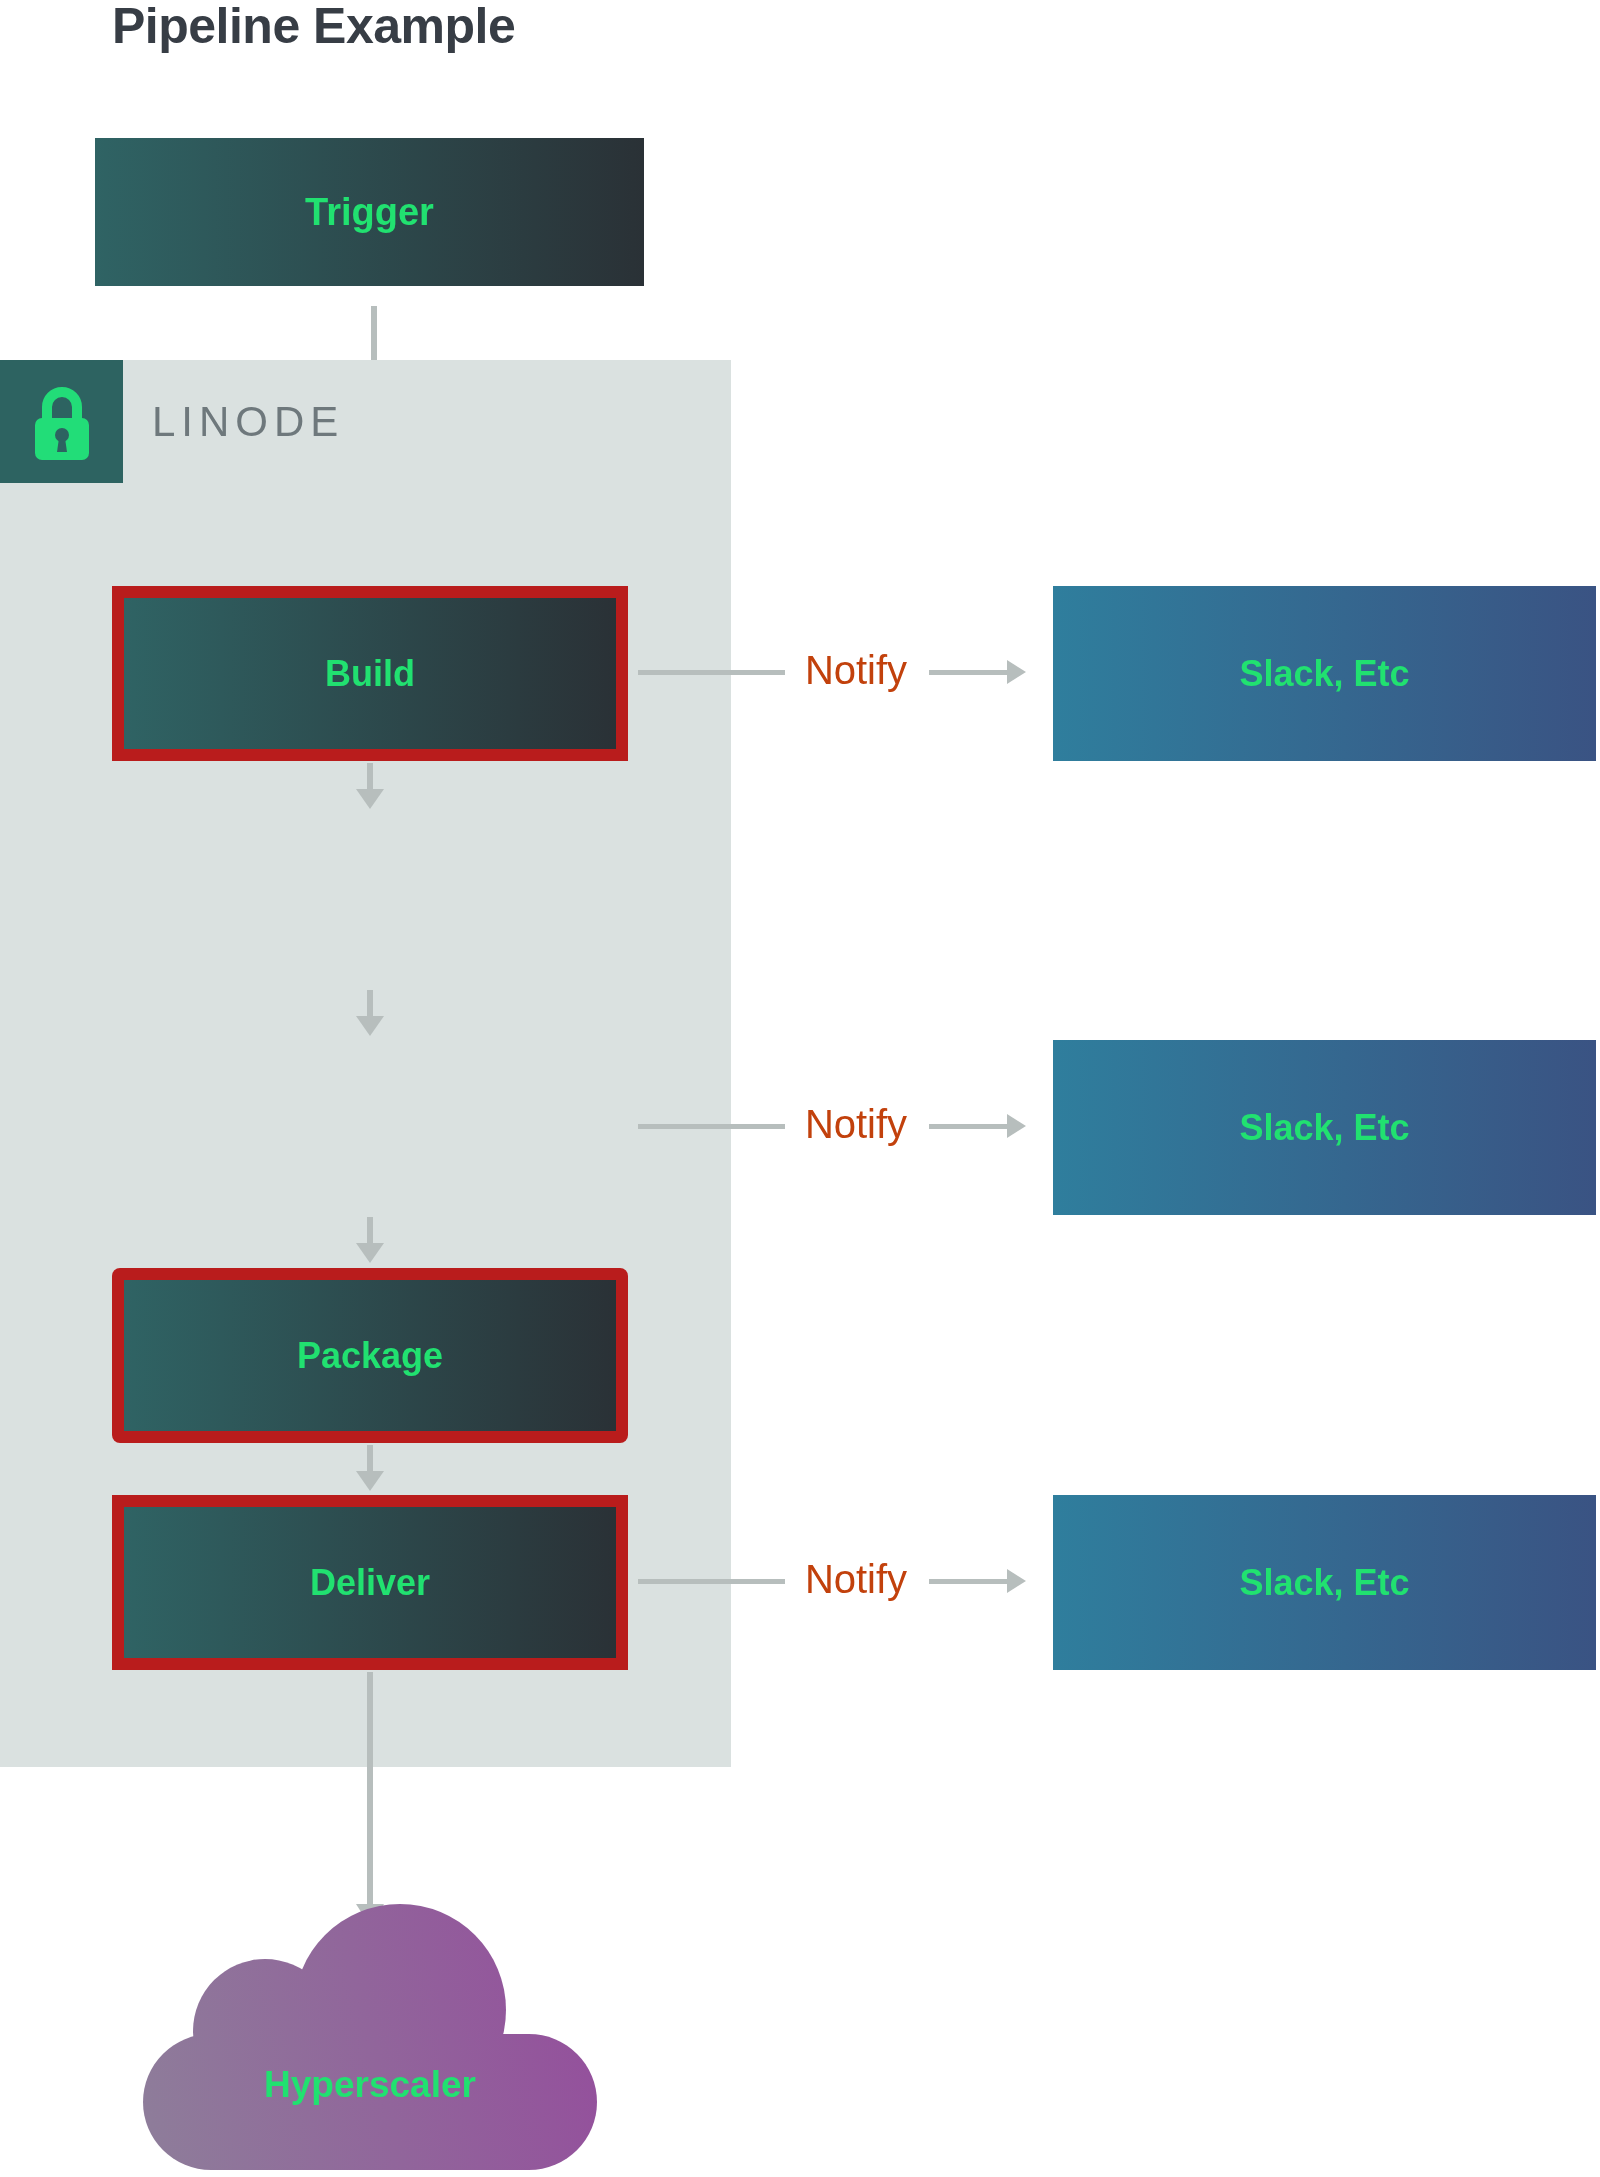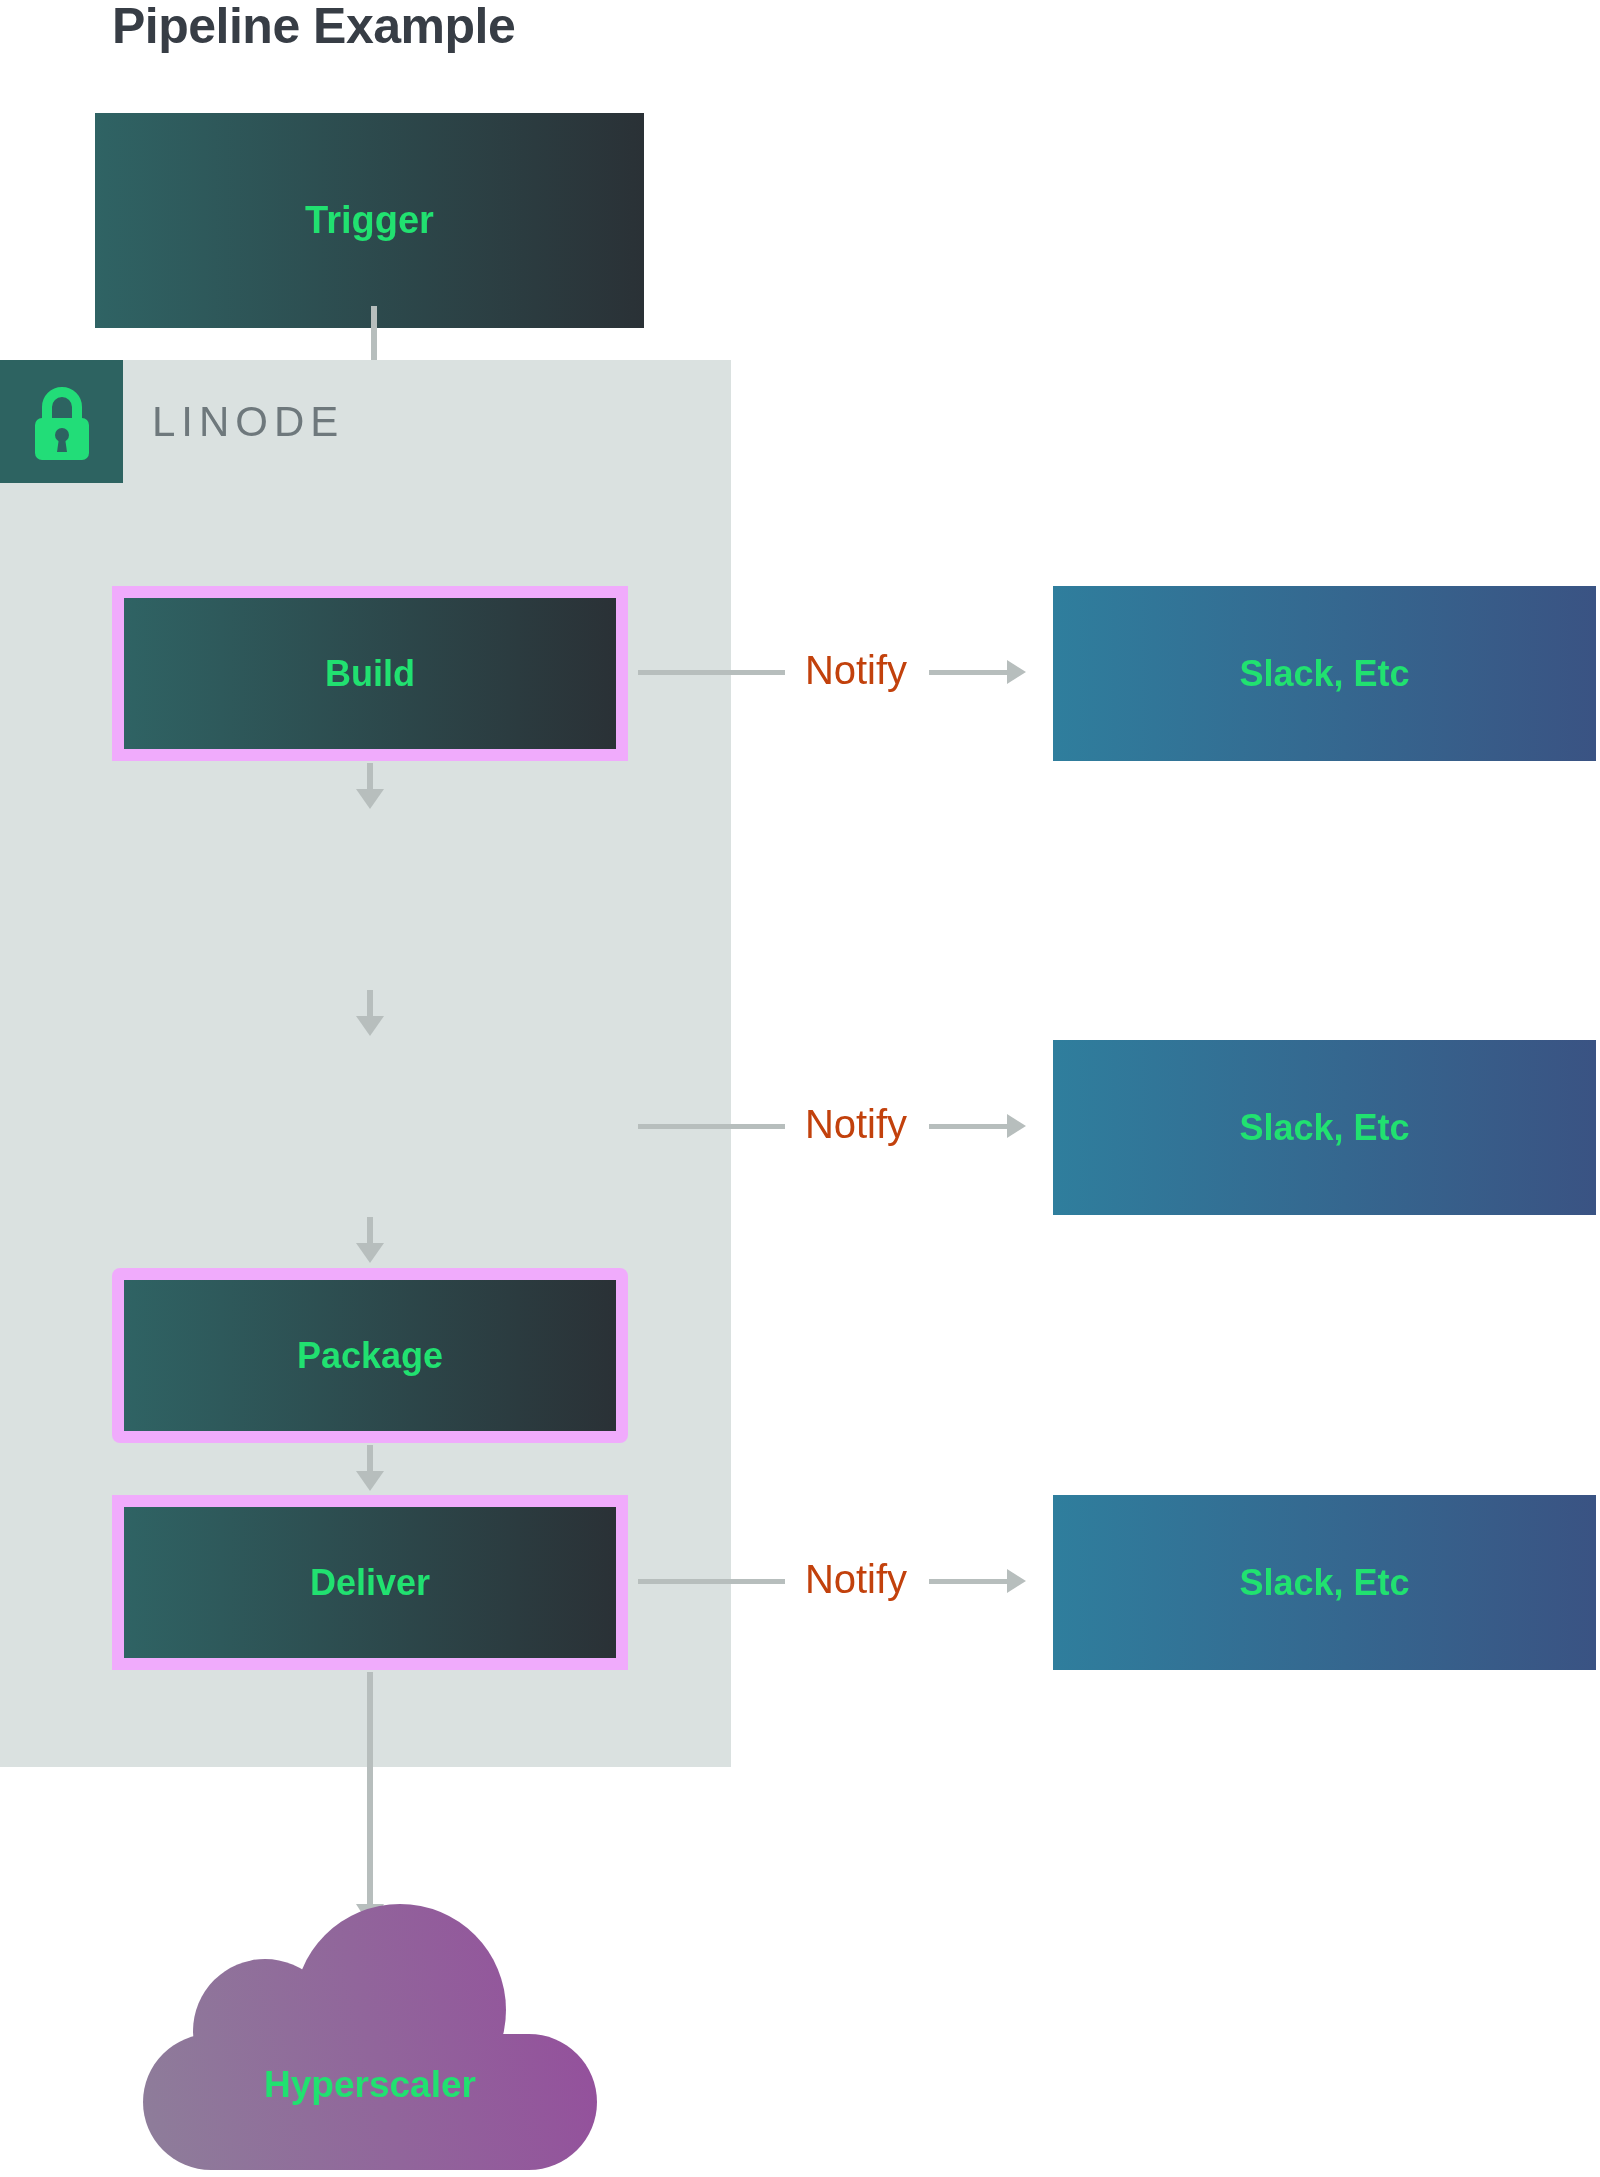--- a/index.html
+++ b/index.html
@@ -6,26 +6,26 @@
   .canvas{
     position:relative;width:1600px;height:2177px;background:#ffffff;
     font-family:"Liberation Sans",sans-serif;overflow:hidden;
   }
   .title{
     position:absolute;left:112px;top:-4px;font-size:50px;line-height:1.2;
     font-weight:bold;color:#373d45;letter-spacing:-0.5px;
   }
   
   .trigger{
-    position:absolute;left:95px;top:113px;width:549px;height:215px;
+    position:absolute;left:95px;top:138px;width:549px;height:148px;
     background:linear-gradient(90deg,#2f6364,#2a3136);
     display:flex;align-items:center;justify-content:center;
   }
   .stage{
-    position:absolute;left:112px;width:516px;height:175px;background:#f0abfc;
+    position:absolute;left:112px;width:516px;height:175px;background:#b91c1c;
     padding:12px;box-sizing:border-box;
   }
   .stage-inner{
     width:100%;height:100%;background:linear-gradient(90deg,#2f6364,#2a3136);
     display:flex;align-items:center;justify-content:center;
   }
   .box-label{color:#21e170;font-weight:bold;font-size:36px;}
   .trigger .box-label{font-size:38px;}
   
   .linode-panel{position:absolute;left:0;top:360px;width:731px;height:1407px;background:#dae1e0;}

